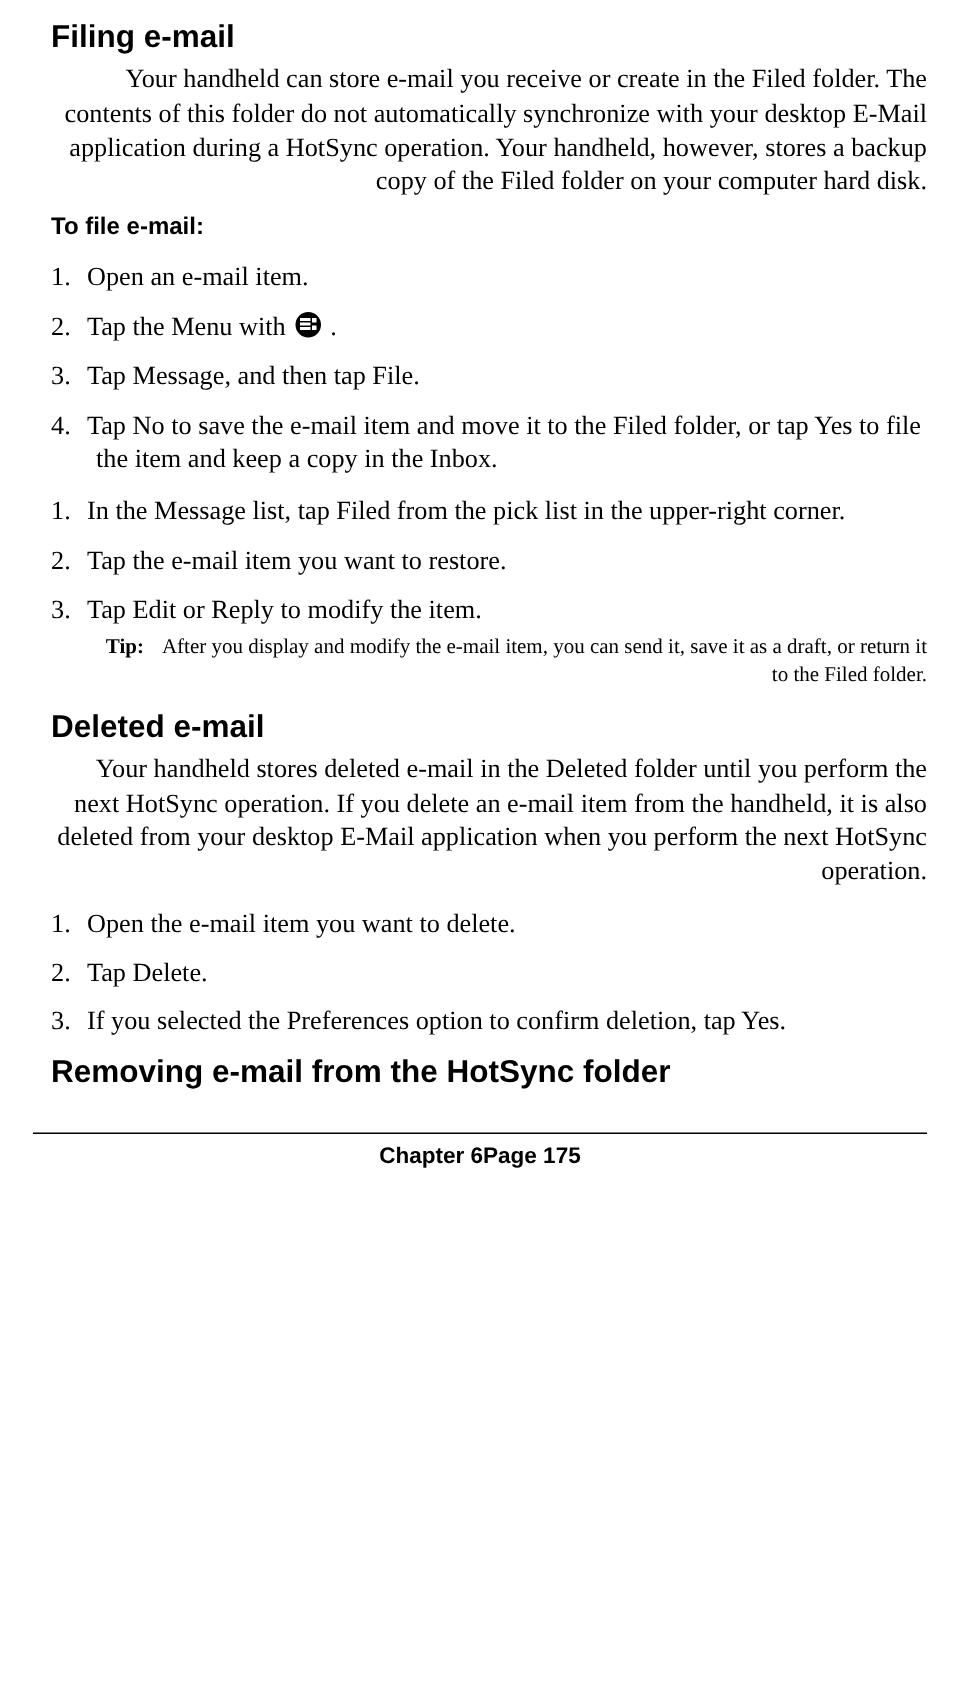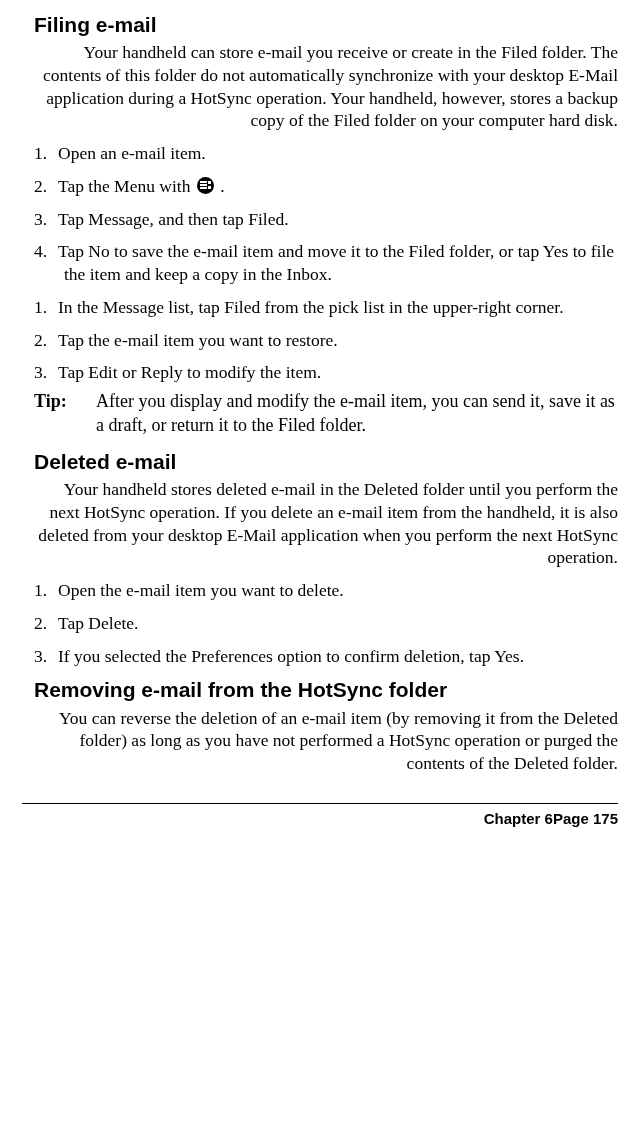--- a/index.html
+++ b/index.html
@@ -29,21 +29,21 @@
     .sub-heading {
       font-family: "Trebuchet MS", "Lucida Grande", Arial, sans-serif;
       font-weight: bold;
       font-size: 16px;
       margin: 6px 0 2px 0;
       line-height: 1.2;
     }
     ol.steps {
       list-style: none;
       padding: 0;
-      margin: 0 0 6px 0;
+      margin: 12px 0 6px 0;
       counter-reset: step;
     }
     ol.steps > li {
       counter-increment: step;
       font-size: 17.5px;
       line-height: 1.3;
       padding-left: 30px;
       text-indent: -30px;
       margin-bottom: 10px;
     }
@@ -79,56 +79,58 @@
       position: absolute;
       right: 2.5px;
       top: 4px;
       width: 3px;
       height: 3px;
       background: #fff;
       box-shadow: 0 5px 0 #fff;
     }
     .tip-row {
       display: flex;
-      font-size: 18px;
+      font-size: 14px;
       line-height: 1.3;
       margin-bottom: 12px;
       margin-top: -4px;
+      text-align: right;
     }
     .tip-label {
       font-weight: bold;
       width: 62px;
       flex-shrink: 0;
     }
     .tip-text {
       flex: 1;
     }
     .footer {
       border-top: 1.5px solid #000;
       margin: 28px 22px 0 22px;
       padding-top: 6px;
       padding-bottom: 18px;
       display: flex;
-      justify-content: flex-end;
+      justify-content: center;
       font-family: "Trebuchet MS", "Lucida Grande", Arial, sans-serif;
       font-weight: bold;
       font-size: 15px;
     }
   </style>
 </head>
 <body>
 
 <div class="page">
   <h2 class="h2">Filing e-mail</h2>
   <p class="body-text">Your handheld can store e-mail you receive or create in the Filed folder. The contents of this folder do not automatically synchronize with your desktop E-Mail application during a HotSync operation. Your handheld, however, stores a backup copy of the Filed folder on your computer hard disk.</p>
 
+  <div class="sub-heading">To file e-mail:</div>
   <ol class="steps">
     <li><span>Open an e-mail item.</span></li>
     <li><span>Tap the Menu with </span><span class="menu-icon"></span><span> .</span></li>
-    <li><span>Tap Message, and then tap Filed.</span></li>
+    <li><span>Tap Message, and then tap File.</span></li>
     <li><span>Tap No to save the e-mail item and move it to the Filed folder, or tap Yes to file the item and keep a copy in the Inbox.</span></li>
   </ol>
 
   <ol class="steps">
     <li><span>In the Message list, tap Filed from the pick list in the upper-right corner.</span></li>
     <li><span>Tap the e-mail item you want to restore.</span></li>
     <li><span>Tap Edit or Reply to modify the item.</span></li>
   </ol>
 
   <div class="tip-row">
@@ -139,19 +141,18 @@
   <h2 class="h2">Deleted e-mail</h2>
   <p class="body-text">Your handheld stores deleted e-mail in the Deleted folder until you perform the next HotSync operation. If you delete an e-mail item from the handheld, it is also deleted from your desktop E-Mail application when you perform the next HotSync operation.</p>
 
   <ol class="steps">
     <li><span>Open the e-mail item you want to delete.</span></li>
     <li><span>Tap Delete.</span></li>
     <li><span>If you selected the Preferences option to confirm deletion, tap Yes.</span></li>
   </ol>
 
   <h2 class="h2">Removing e-mail from the HotSync folder</h2>
-  <p class="body-text">You can reverse the deletion of an e-mail item (by removing it from the Deleted folder) as long as you have not performed a HotSync operation or purged the contents of the Deleted folder.</p>
 </div>
 
 <div class="footer">
   <span>Chapter 6</span>
   <span>Page 175</span>
 </div>
 
 </body></html>

